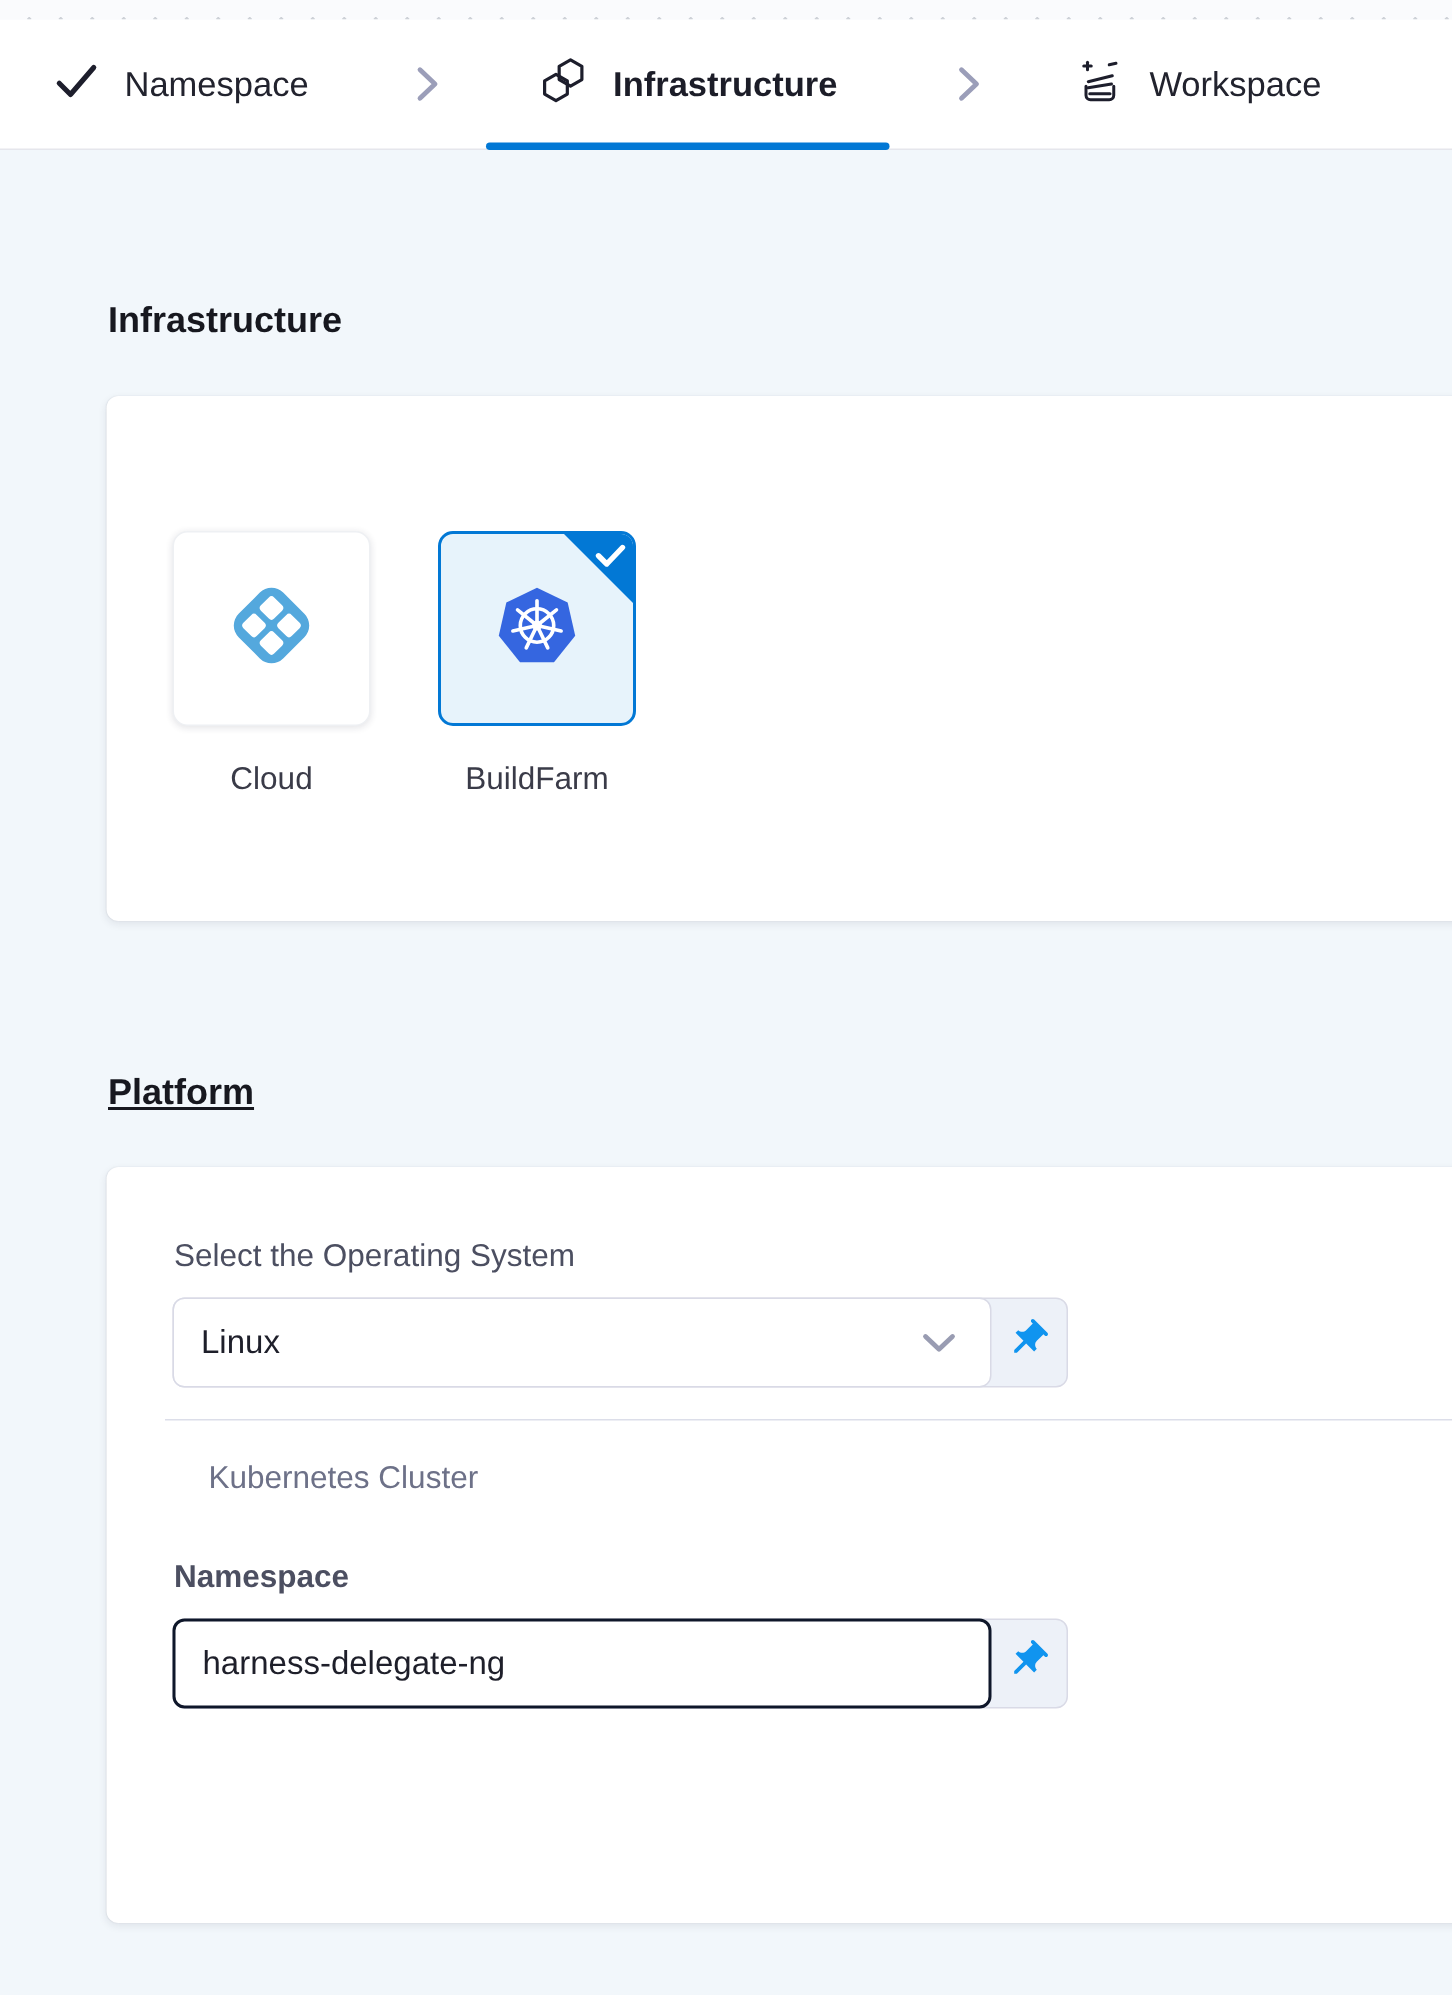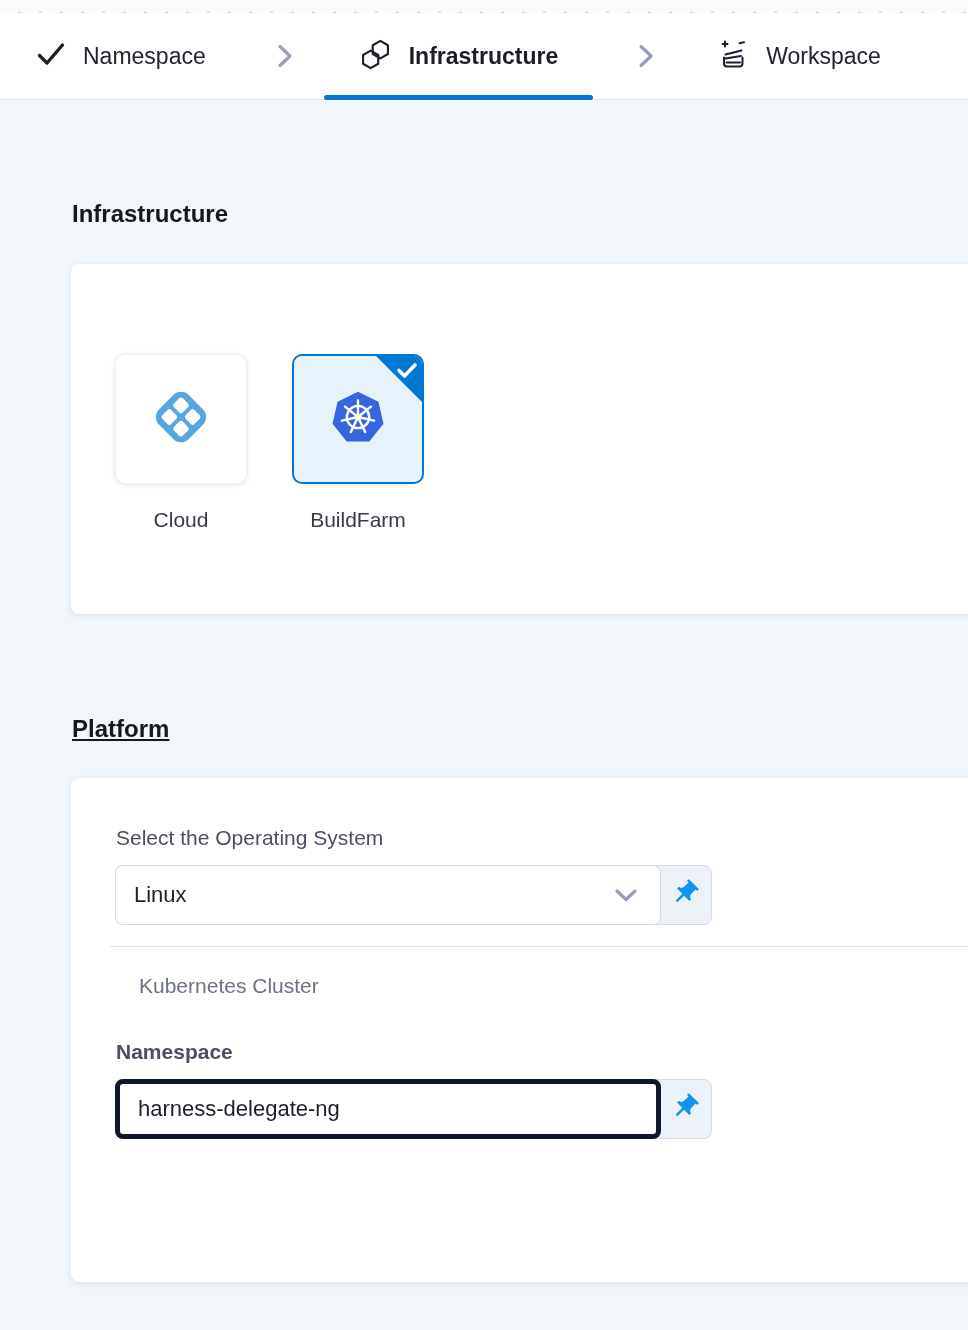--- a/index.html
+++ b/index.html
@@ -80,21 +80,21 @@
   .hr{height:1px;background:#dcdee9;margin:21px -80px 0 -5px;}
   .lab-cluster{margin-top:27px;margin-left:24px;}
   .lab-namespace{margin-top:42px;font-weight:bold;}
   .dot{width:11px;height:11px;border-radius:50%;background:#3fc163;margin:0 13px 0 14px;flex:none;}
   .badge{
     border:1px solid #d5d9e6;border-radius:6px;background:#fcfdff;
     padding:6px 13px;font-size:16.5px;letter-spacing:.4px;color:#15355e;white-space:nowrap;
   }
   .field-input{
     position:absolute;top:-1px;left:-1px;bottom:-1px;width:546px;
-    background:#fff;border:5px solid #0f172a;border-radius:8px;
+    background:#fff;border:2px solid #0f172a;border-radius:8px;
     padding:0 18px;box-sizing:border-box;font-size:22px;color:#1e1f2a;
     font-family:"Liberation Sans","DejaVu Sans",sans-serif;outline:none;
   }
 </style>
 </head>
 <body>
 
 <div class="top-strip"></div>
 
 <header class="tabbar">

